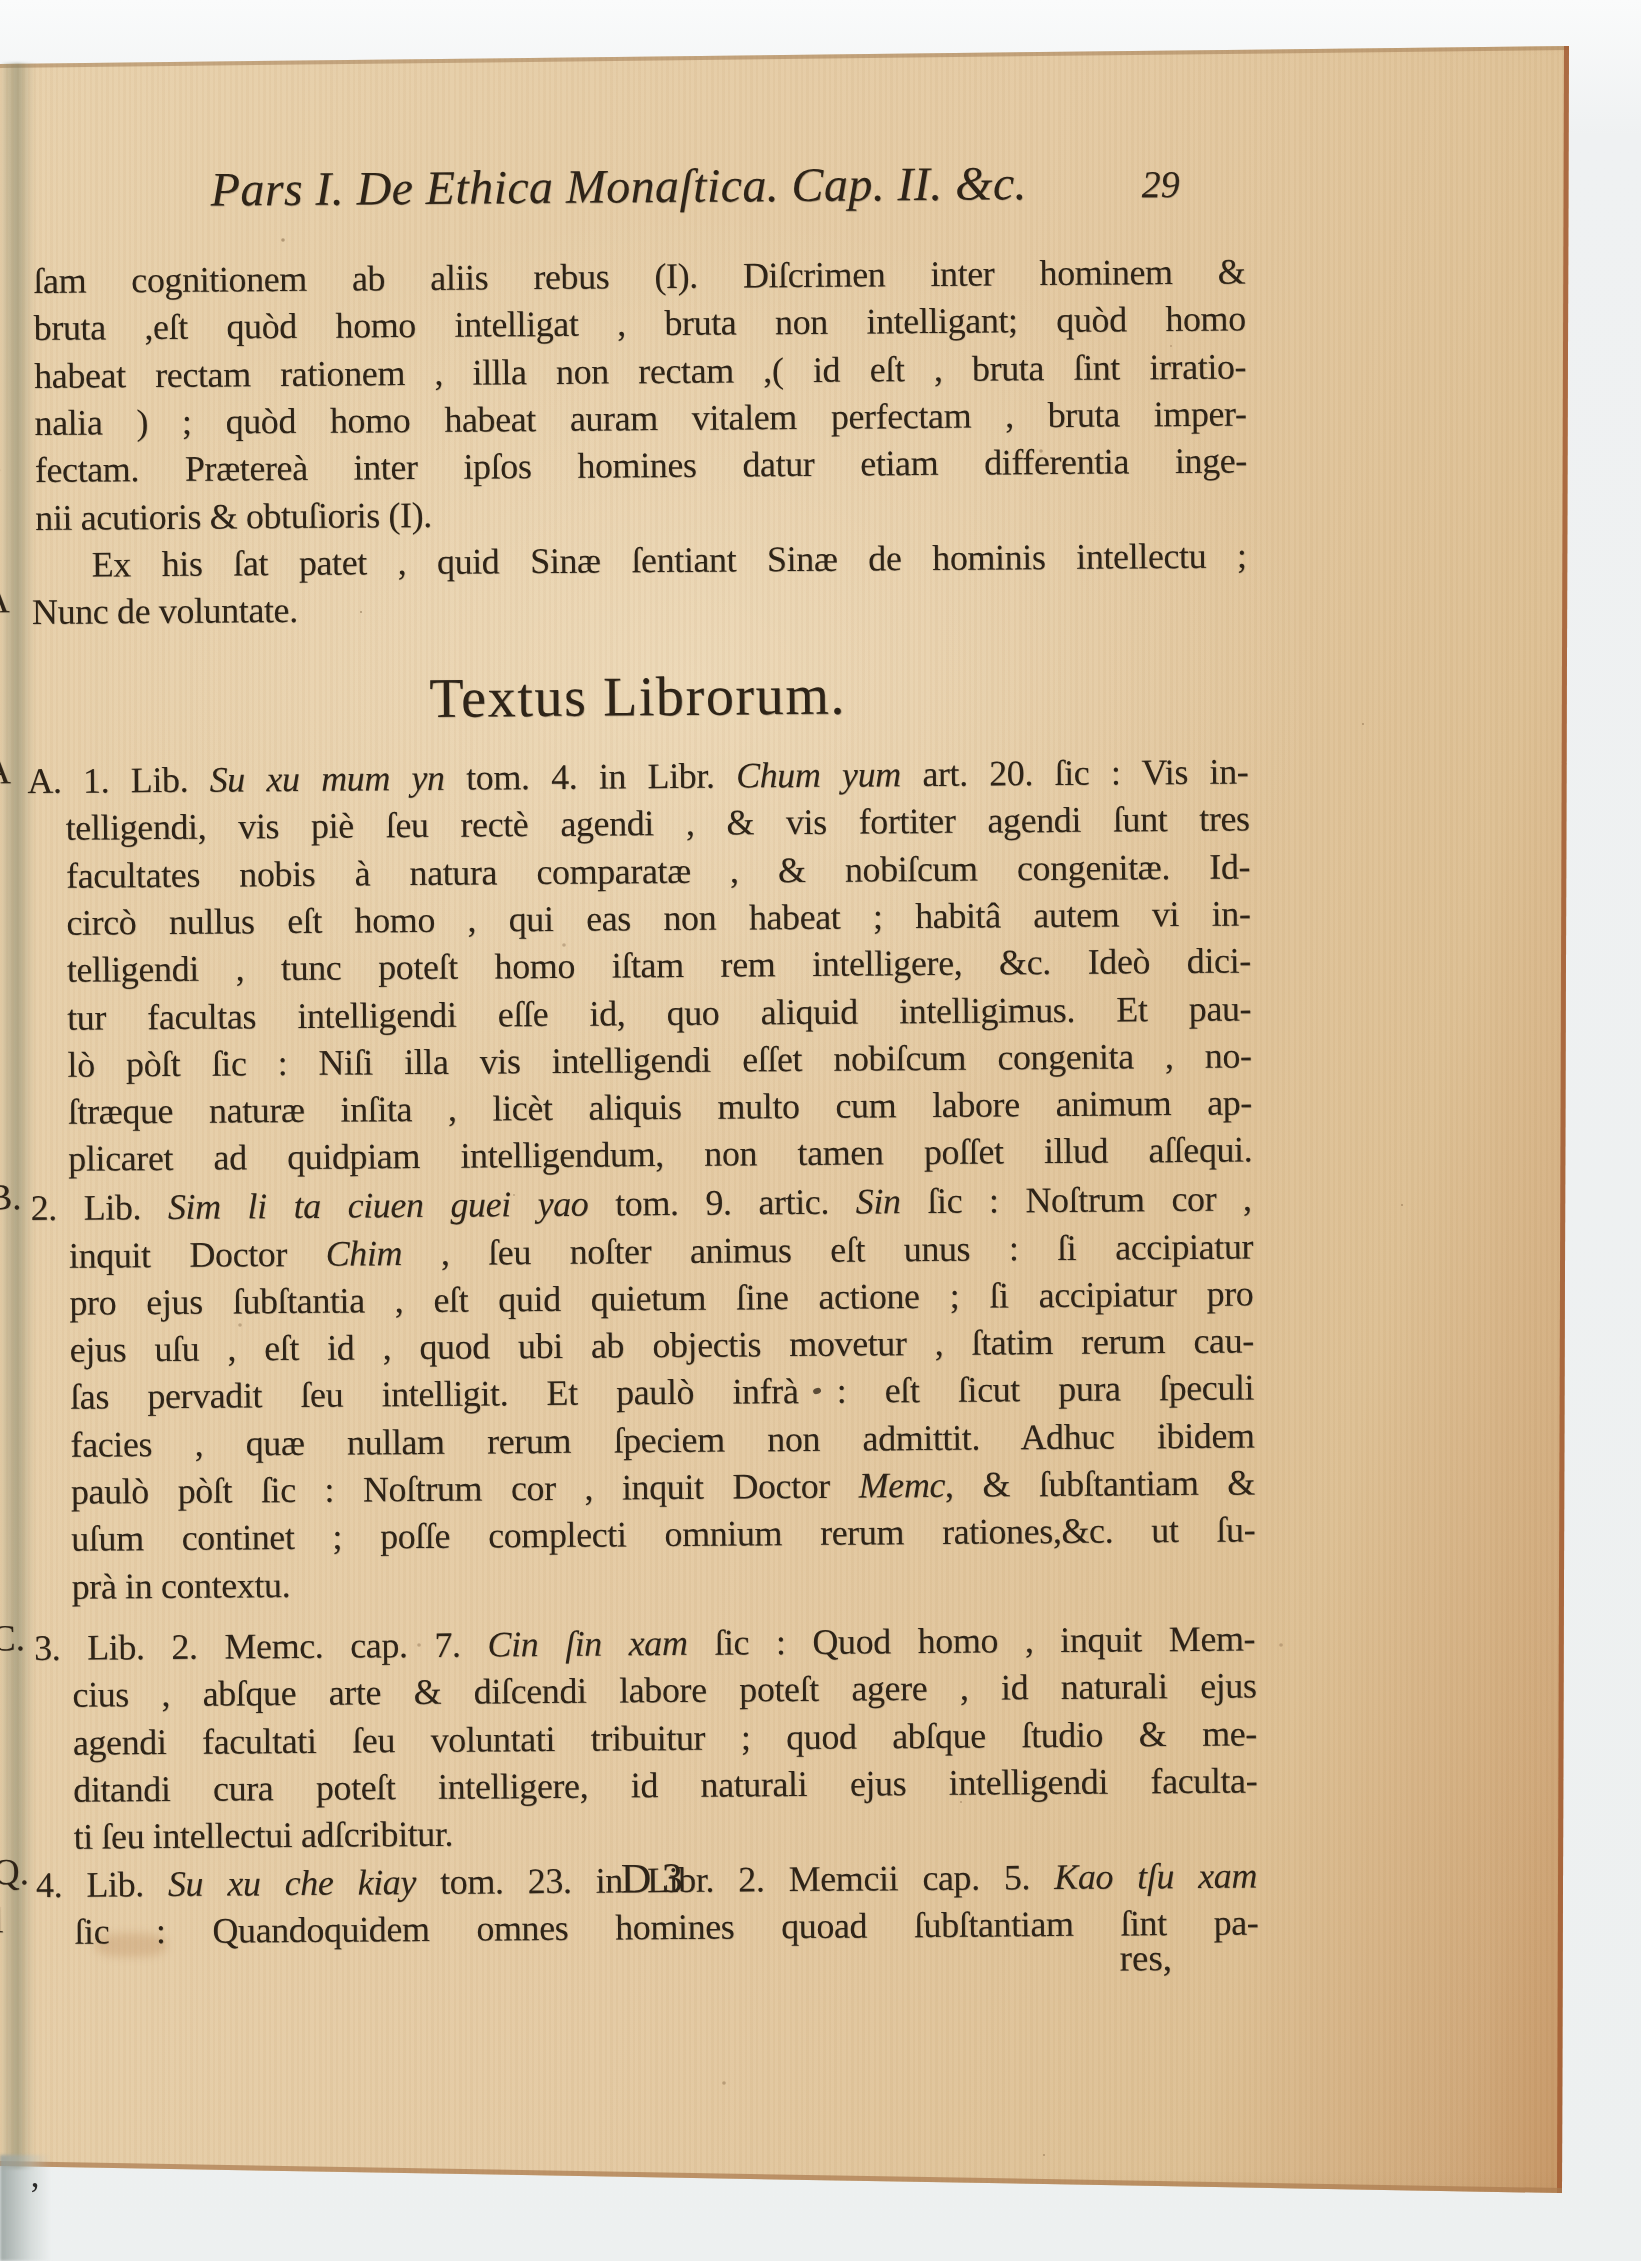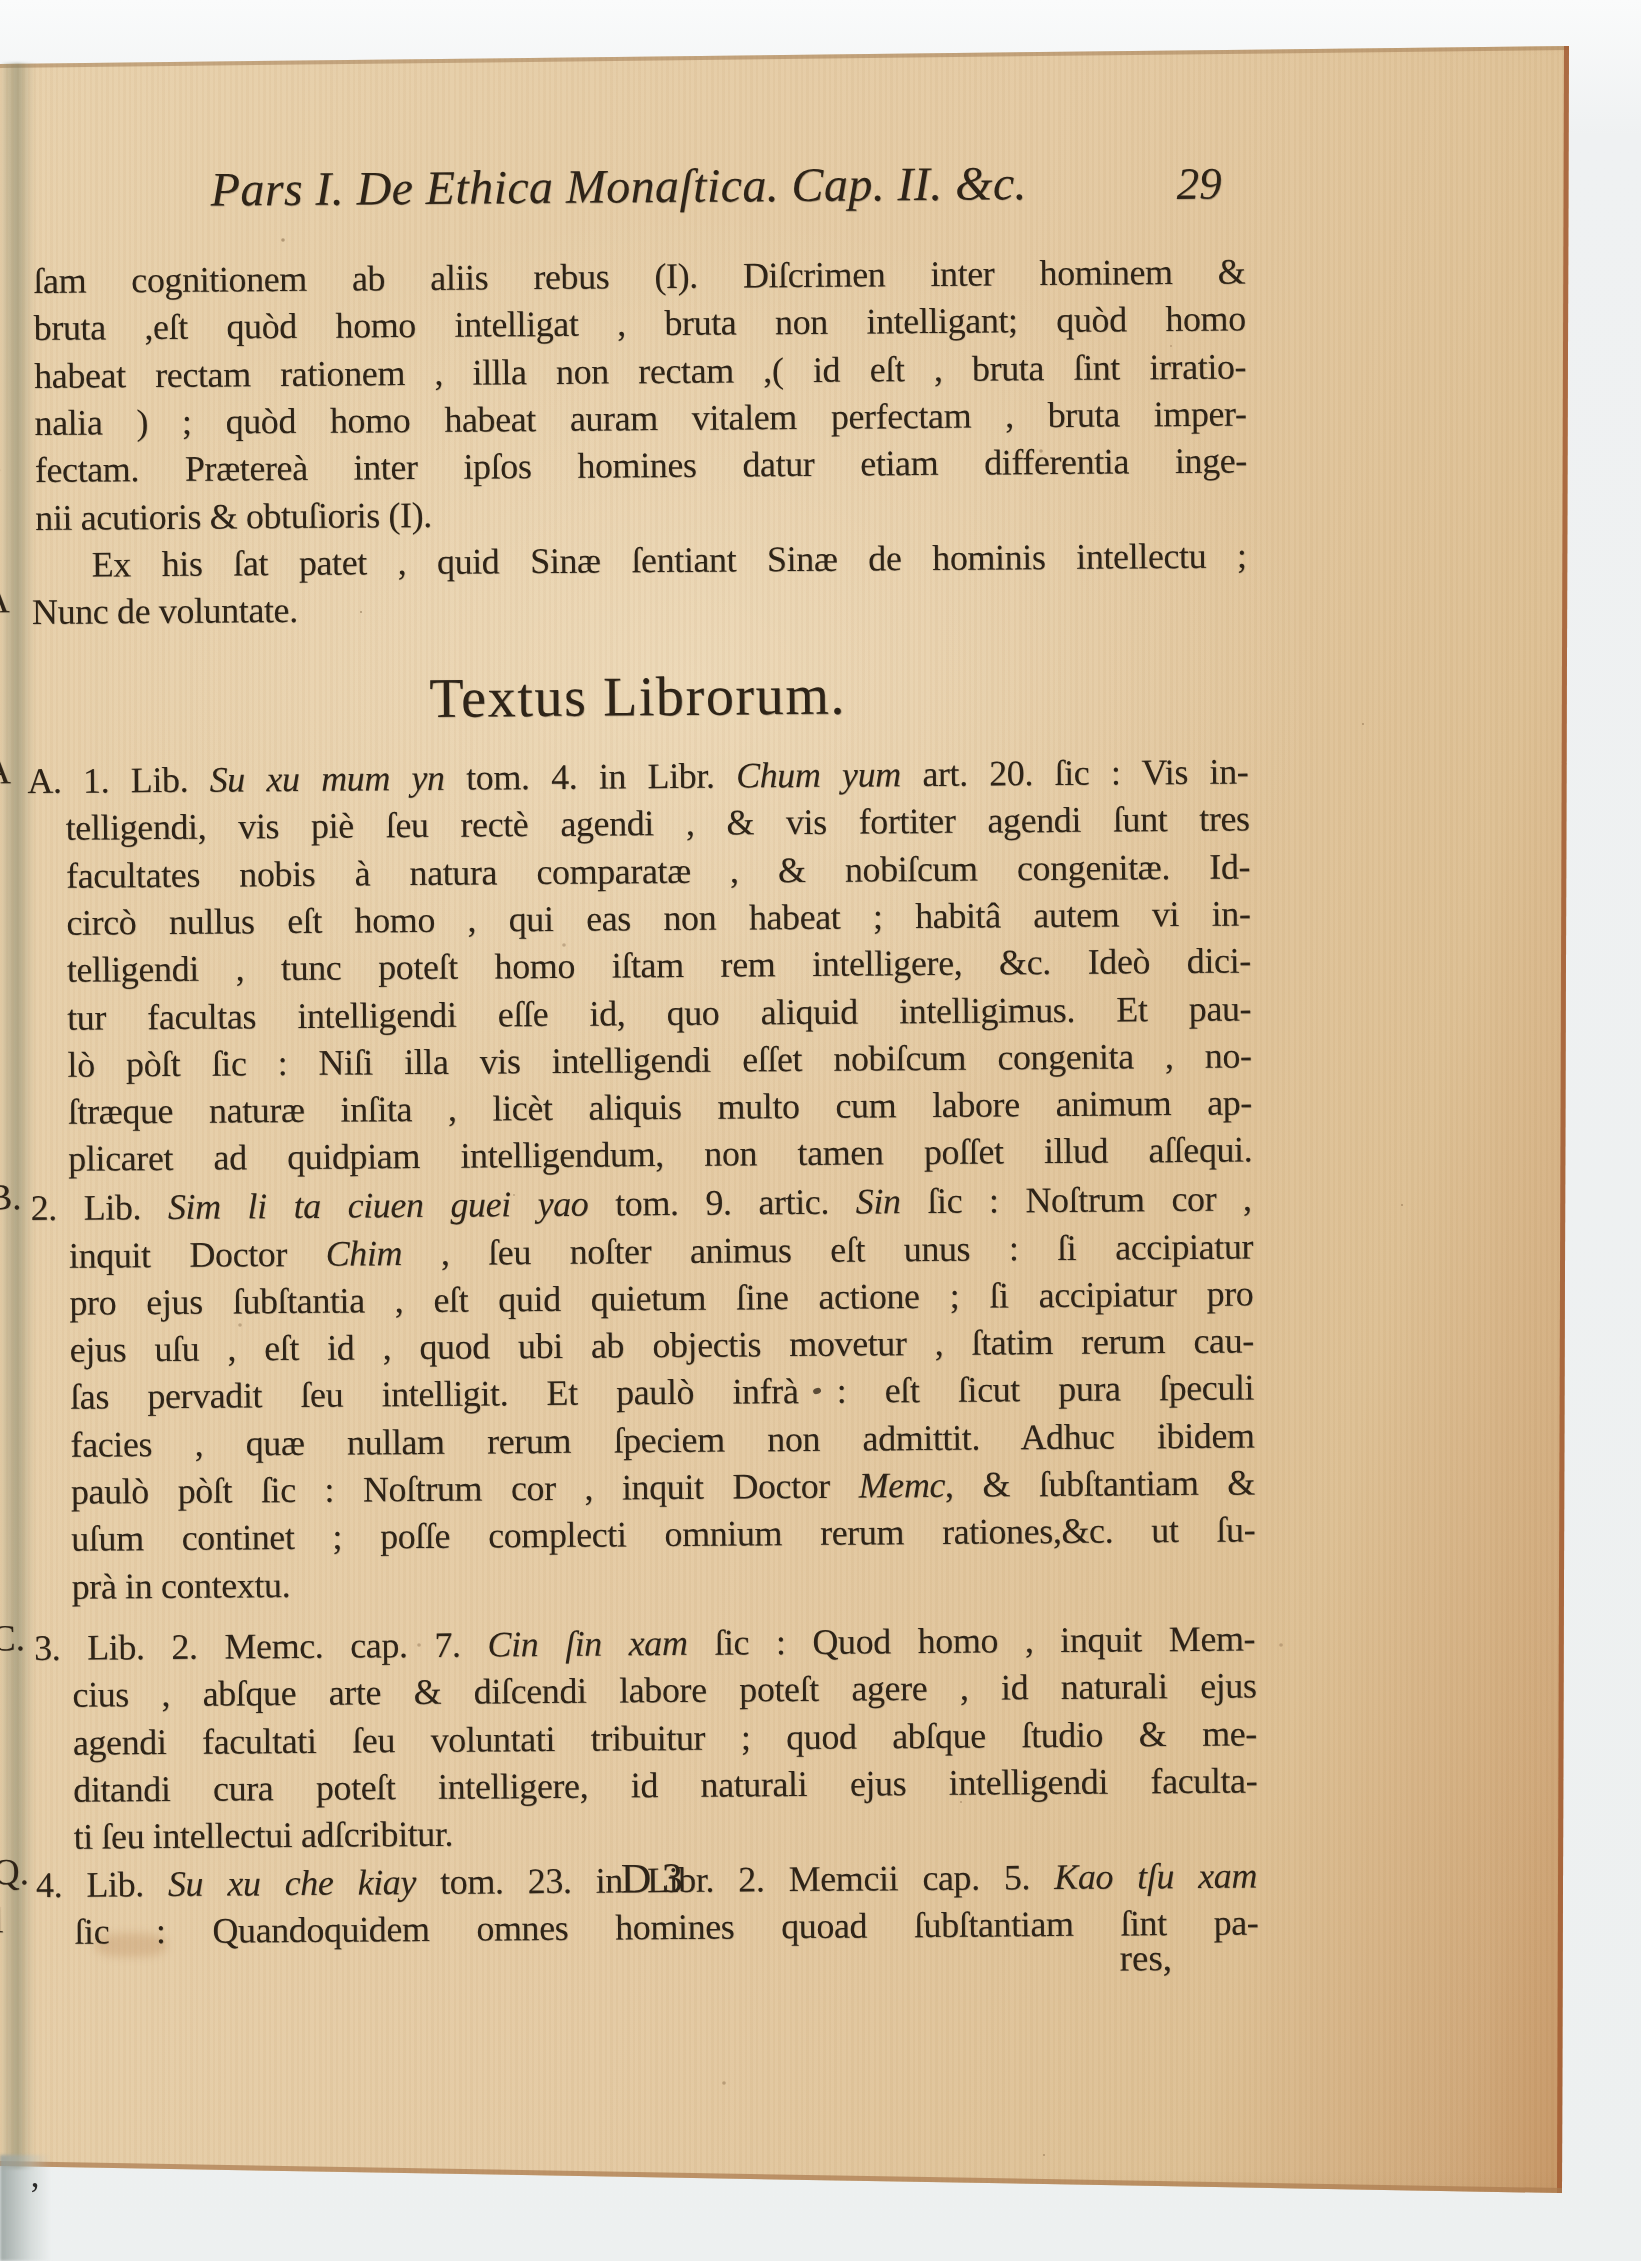--- a/index.html
+++ b/index.html
@@ -47,21 +47,21 @@
     position:absolute;height:46px;
     font-size:36px;line-height:45px;letter-spacing:-0.4px;
     text-align:justify;text-align-last:justify;
     text-shadow:0.4px 0.5px 0.7px rgba(45,33,20,0.35);
     white-space:normal;
   }
   .line.ragged{text-align:left;text-align-last:left;}
   .it{font-style:italic;}
   .running-head{position:absolute;top:157px;left:0;width:1641px;height:64px;}
   .running-title{position:absolute;left:218px;top:0;font-style:italic;font-size:48px;line-height:56px;letter-spacing:0.4px;text-shadow:0.5px 0.6px 0.8px rgba(45,33,20,0.4);}
-  .running-page{position:absolute;left:1184px;top:1.6px;font-size:45px;font-style:italic;line-height:56px;text-shadow:0.5px 0.6px 0.8px rgba(45,33,20,0.4);}
+  .running-page{position:absolute;left:1149px;top:1.6px;font-size:38px;font-style:italic;line-height:56px;text-shadow:0.5px 0.6px 0.8px rgba(45,33,20,0.4);}
   .section-heading{
     position:absolute;top:663px;left:0;width:1282px;text-align:center;
     font-size:56px;line-height:64px;letter-spacing:1.6px;
     text-shadow:0.6px 0.6px 0.8px rgba(45,33,20,0.4);
   }
   .sig-mark{position:absolute;left:615px;top:1841px;font-size:42px;text-shadow:0.4px 0.5px 0.8px rgba(45,33,20,0.35);margin-top:12px;}
   .catchword{position:absolute;left:1113px;top:1939px;font-size:37px;text-shadow:0.4px 0.5px 0.8px rgba(45,33,20,0.35);}
   .margin-frag{position:absolute;left:-13px;font-size:37px;line-height:45px;color:#2e2418;text-shadow:0.4px 0.4px 0.8px rgba(45,33,20,0.35);}
   
   .specks{

